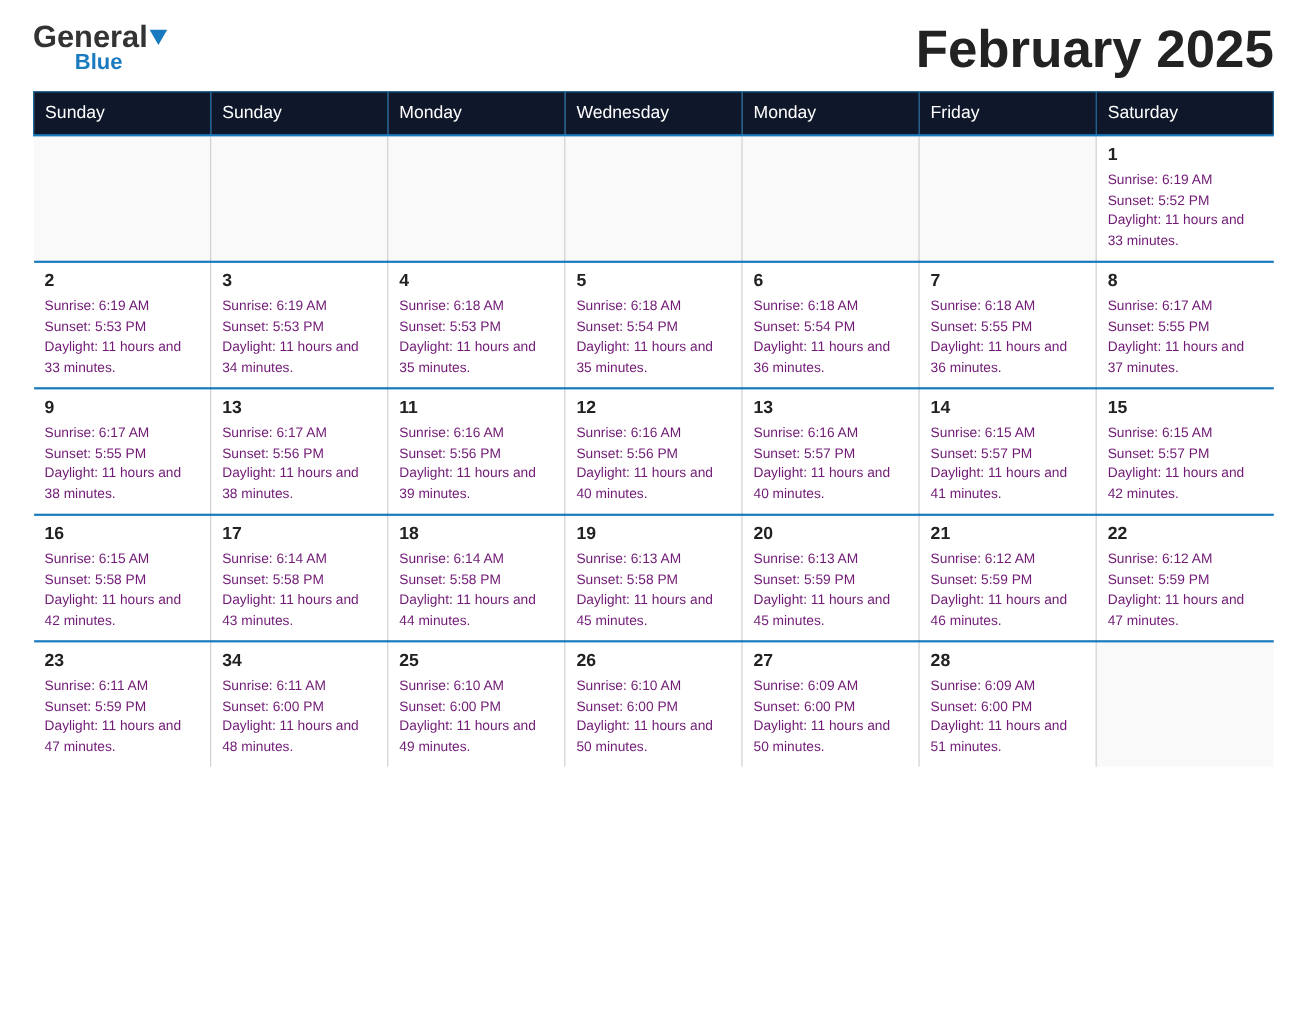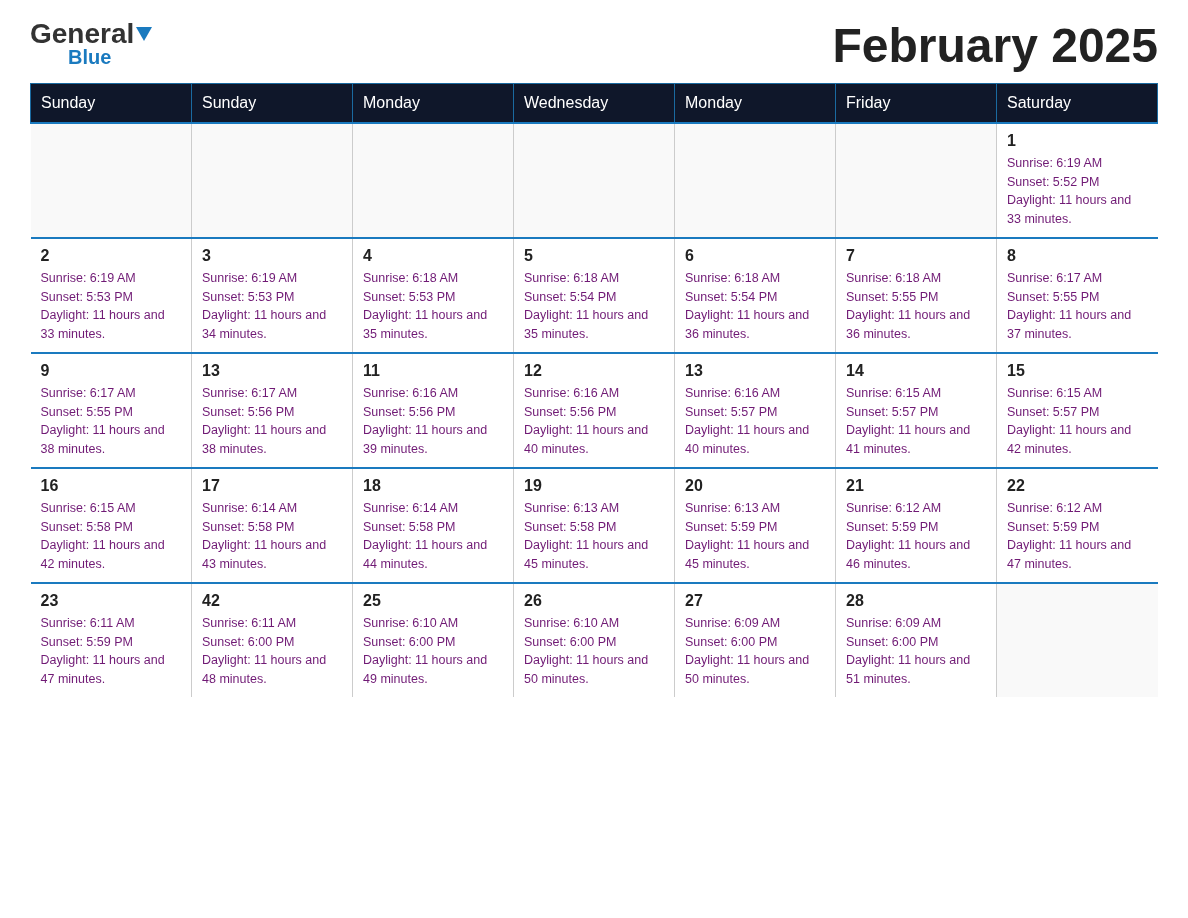--- a/index.html
+++ b/index.html
@@ -237,21 +237,21 @@
           <span class="day-number">22</span>
           <div class="day-info">Sunrise: 6:12 AM<br>Sunset: 5:59 PM<br>Daylight: 11 hours and 47 minutes.</div>
         </td>
       </tr>
       <tr>
         <td>
           <span class="day-number">23</span>
           <div class="day-info">Sunrise: 6:11 AM<br>Sunset: 5:59 PM<br>Daylight: 11 hours and 47 minutes.</div>
         </td>
         <td>
-          <span class="day-number">42</span>
+          <span class="day-number">34</span>
           <div class="day-info">Sunrise: 6:11 AM<br>Sunset: 6:00 PM<br>Daylight: 11 hours and 48 minutes.</div>
         </td>
         <td>
           <span class="day-number">25</span>
           <div class="day-info">Sunrise: 6:10 AM<br>Sunset: 6:00 PM<br>Daylight: 11 hours and 49 minutes.</div>
         </td>
         <td>
           <span class="day-number">26</span>
           <div class="day-info">Sunrise: 6:10 AM<br>Sunset: 6:00 PM<br>Daylight: 11 hours and 50 minutes.</div>
         </td>

